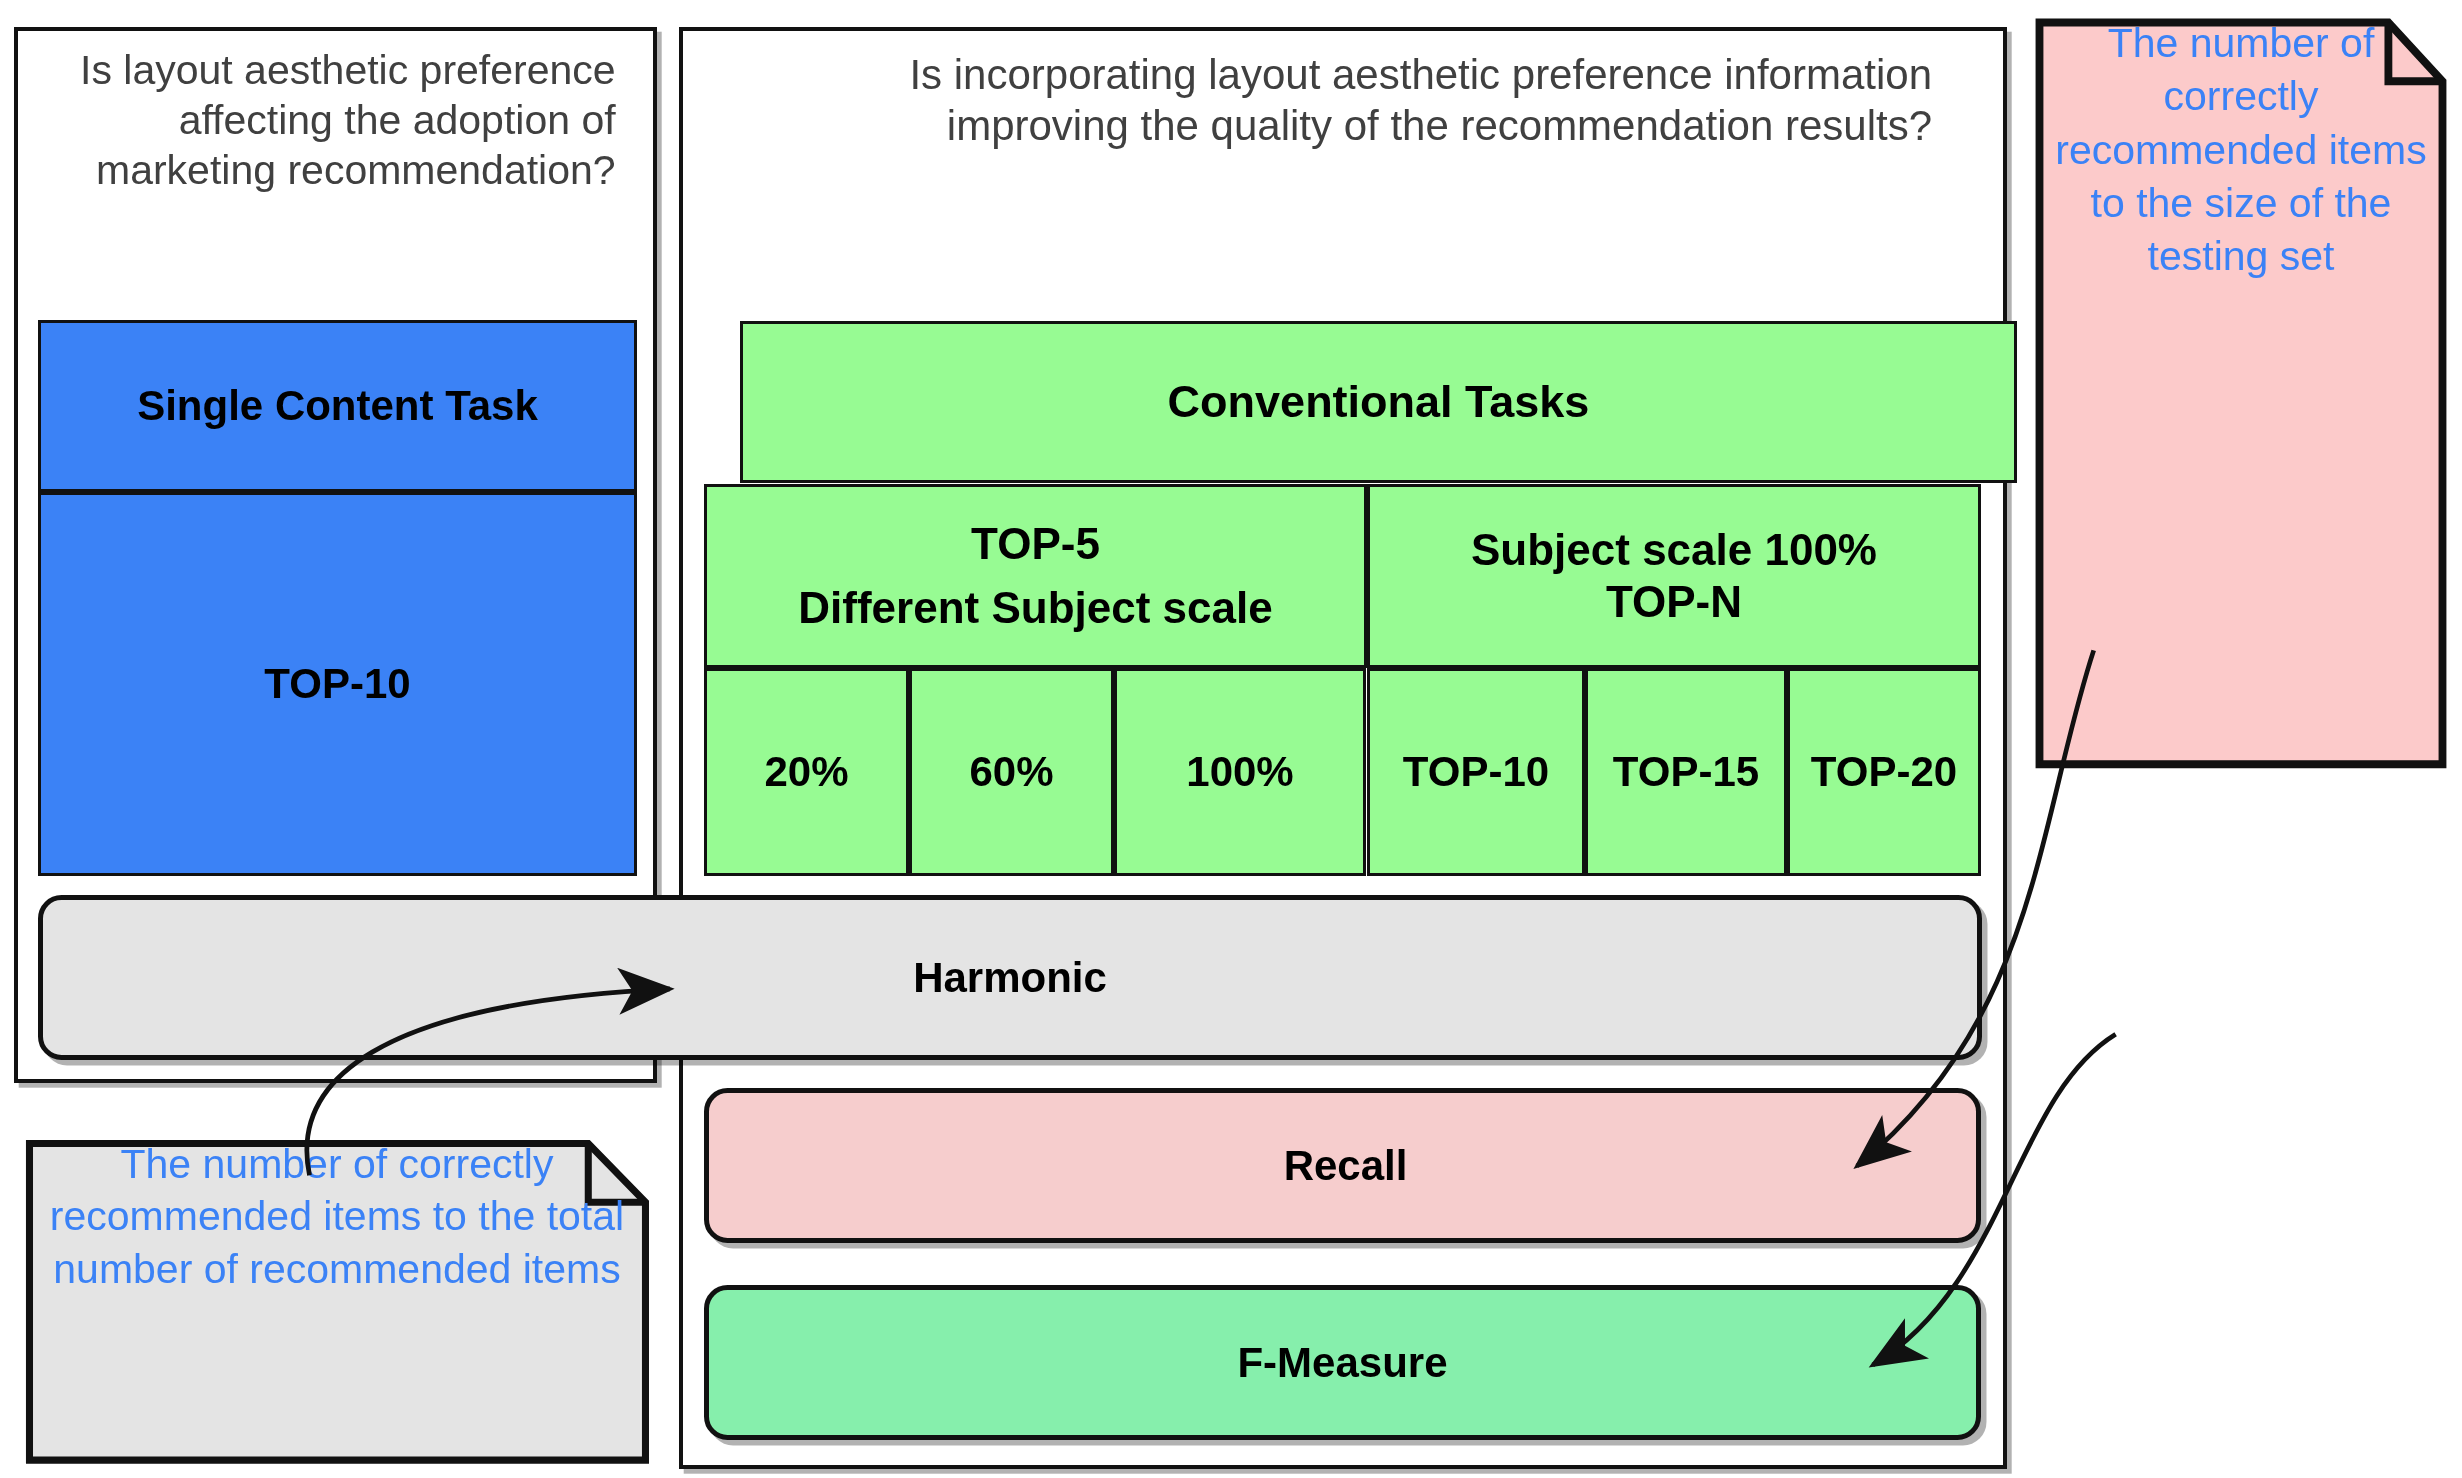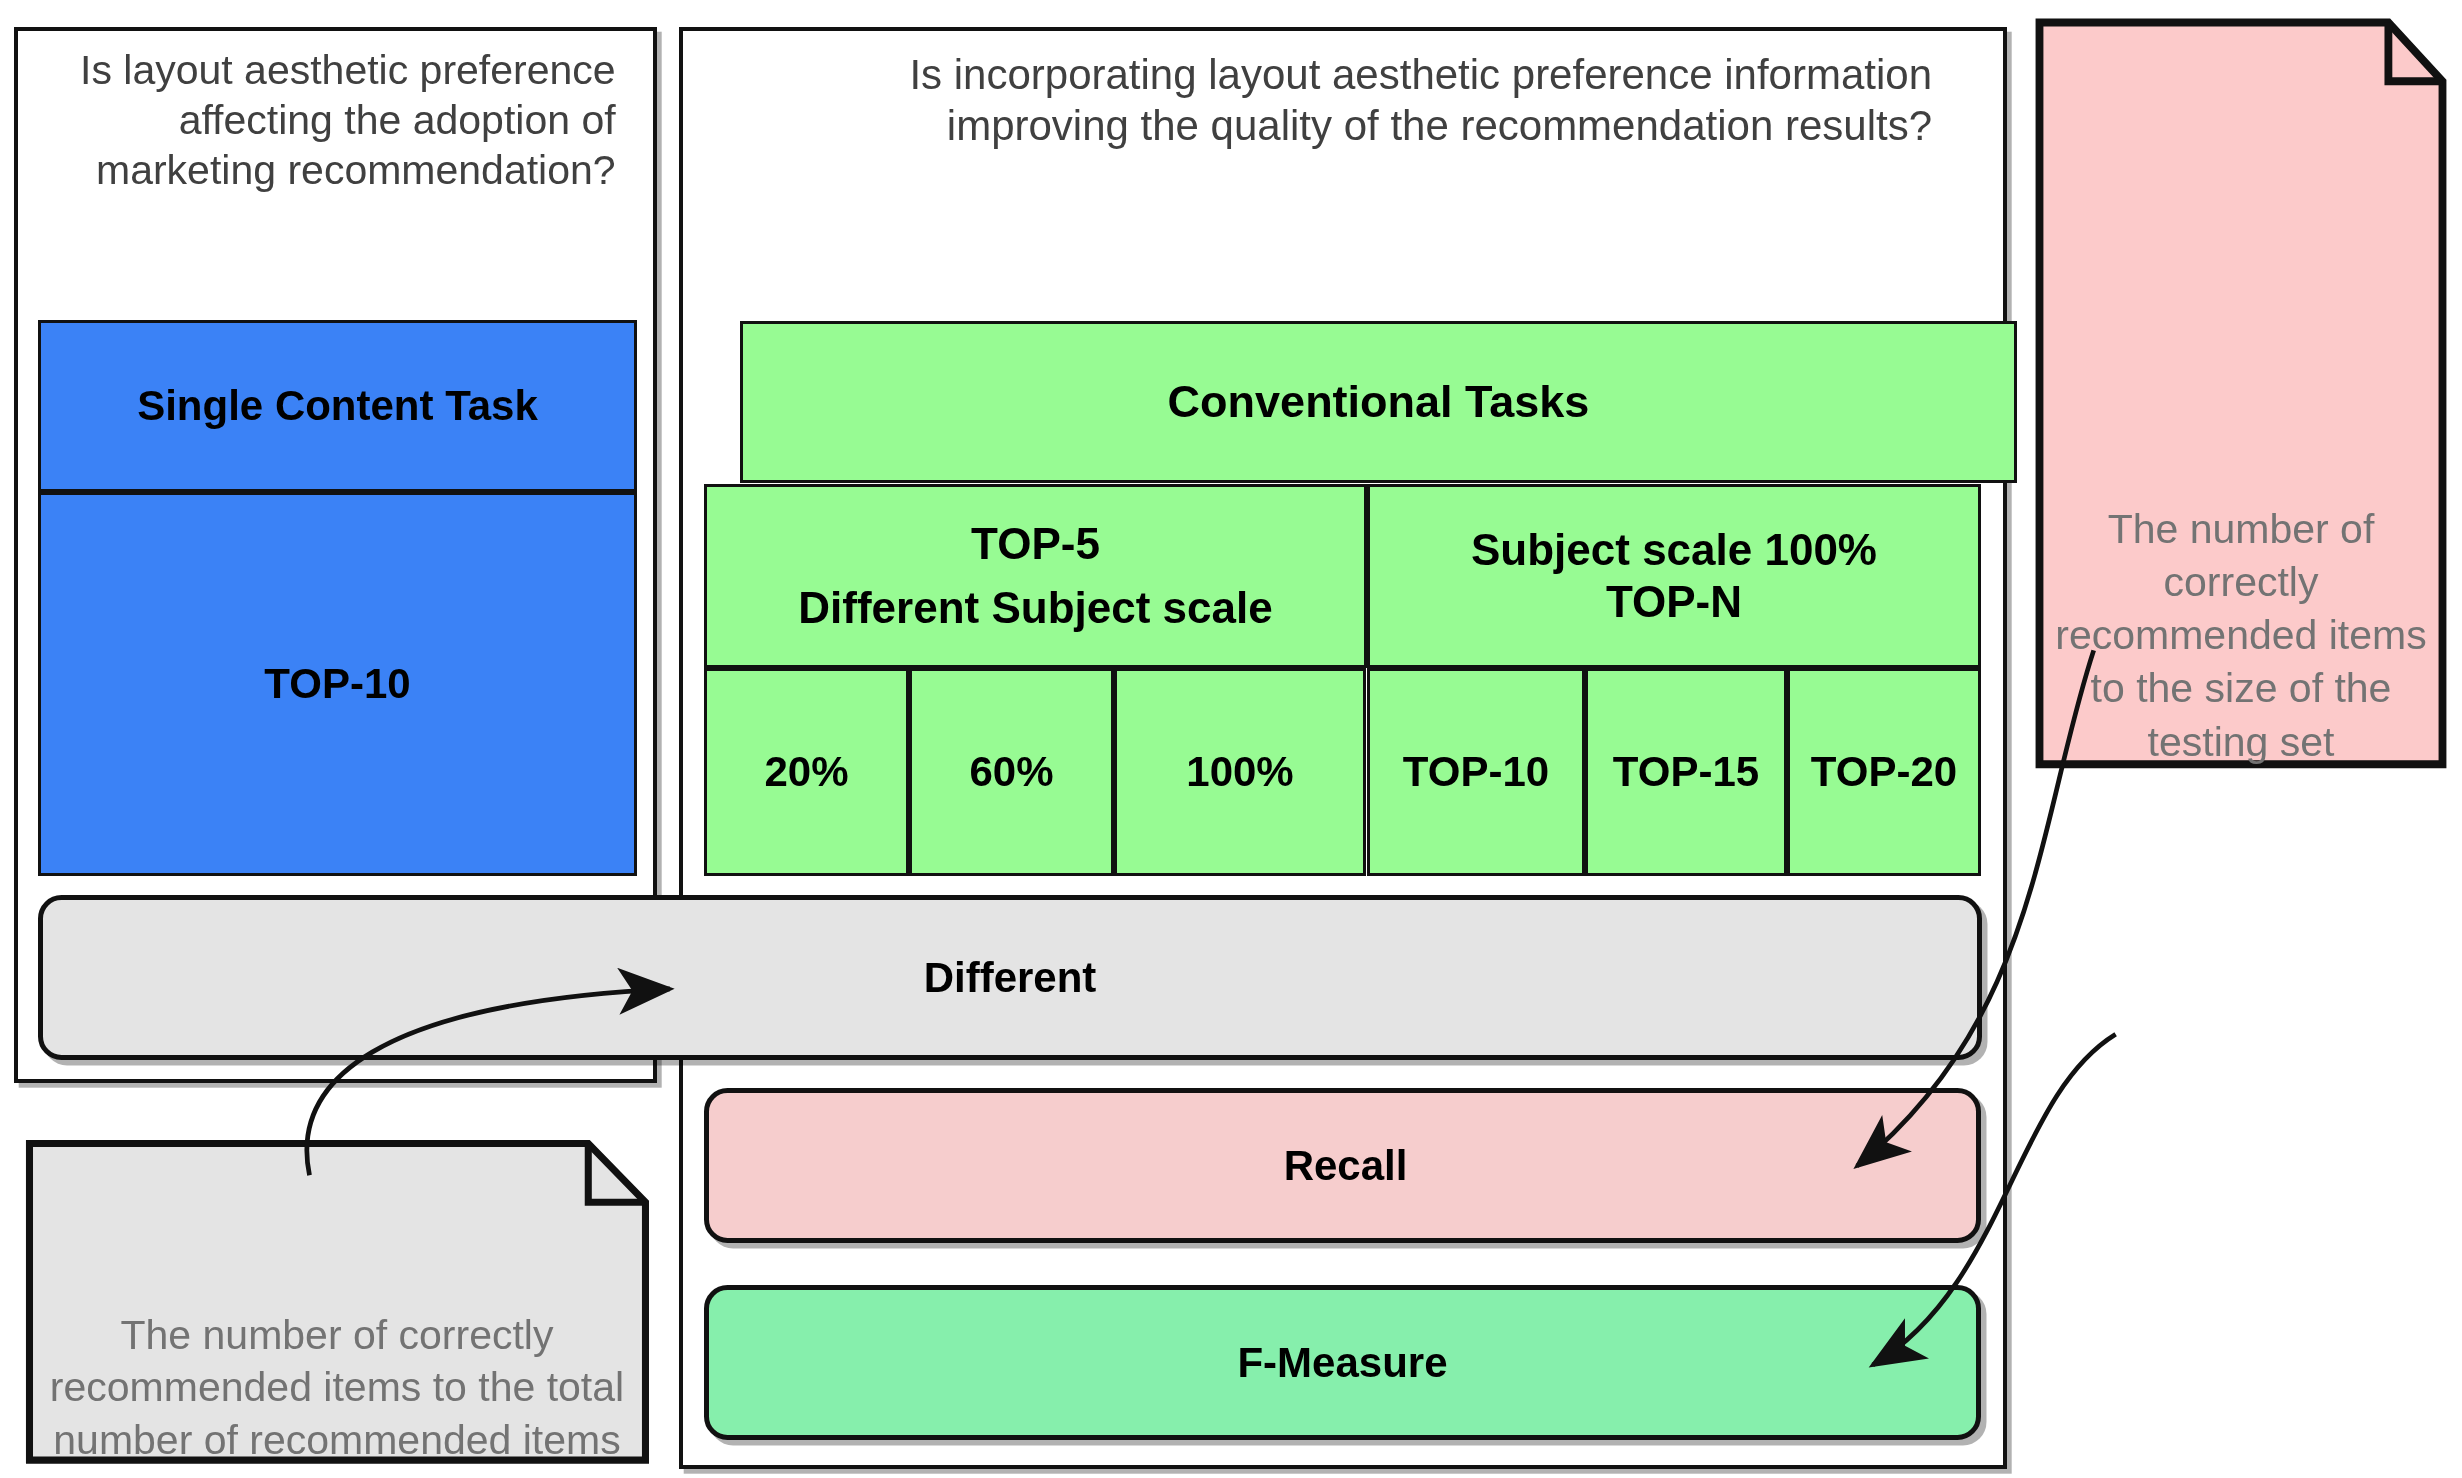--- a/index.html
+++ b/index.html
@@ -49,23 +49,23 @@
     box-shadow:5.5px 5.5px 0 rgba(0,0,0,.30);
     box-sizing:border-box;
   }
   .bar-grey{background:#E4E4E4;}
   .bar-pink{background:#F6CDCD;padding-left:6px;}
   .bar-blue{background:#86efac;}
 
   
   .note{
     box-sizing:border-box;
-    display:flex;align-items:flex-end;justify-content:center;
+    display:flex;align-items:flex-start;justify-content:center;
     text-align:center;
-    font-size:39px;line-height:1.30;color:#737373;
+    font-size:39px;line-height:1.30;color:#3b82f6;
     position:absolute;
   }
   .note .noteinner{
     position:relative;z-index:2;padding:0 20.4px;width:100%;
   }
   .note .notesvg{position:absolute;inset:0;z-index:1;}
 
   
   .arrows{position:absolute;inset:0;z-index:40;pointer-events:none;}
 </style>
@@ -98,21 +98,21 @@
     <span>TOP-N</span>
   </div>
 
   <div class="abs cell green" style="left:704px;top:668px;width:205px;height:208px;font-size:42px;">20%</div>
   <div class="abs cell green" style="left:909px;top:668px;width:205px;height:208px;font-size:42px;">60%</div>
   <div class="abs cell green" style="left:1114px;top:668px;width:252px;height:208px;font-size:42px;">100%</div>
   <div class="abs cell green" style="left:1367px;top:668px;width:218px;height:208px;font-size:42px;">TOP-10</div>
   <div class="abs cell green" style="left:1585px;top:668px;width:202px;height:208px;font-size:42px;">TOP-15</div>
   <div class="abs cell green" style="left:1787px;top:668px;width:194px;height:208px;font-size:42px;">TOP-20</div>
 
-  <div class="abs bar bar-grey" style="left:38px;top:895px;width:1944px;height:165px;z-index:30;">Different</div>
+  <div class="abs bar bar-grey" style="left:38px;top:895px;width:1944px;height:165px;z-index:30;">Harmonic</div>
 
   <div class="abs bar bar-pink" style="left:704px;top:1088px;width:1277px;height:155px;z-index:30;">Recall</div>
 
   <div class="abs bar bar-blue" style="left:704px;top:1285px;width:1277px;height:155px;z-index:30;">F-Measure</div>
 
   <div class="note" style="left:23.5px;top:1138px;width:627px;height:328px;z-index:20;">
     <svg class="notesvg" viewBox="0 0 800 418" preserveAspectRatio="none">
       <path d="M7 7 L720 7 L793 82 L793 411 L7 411 Z" fill="#E4E4E4" stroke="#111" stroke-width="9"></path>
       <path d="M720 7 L720 82 L793 82" fill="none" stroke="#111" stroke-width="9"></path>
     </svg>

